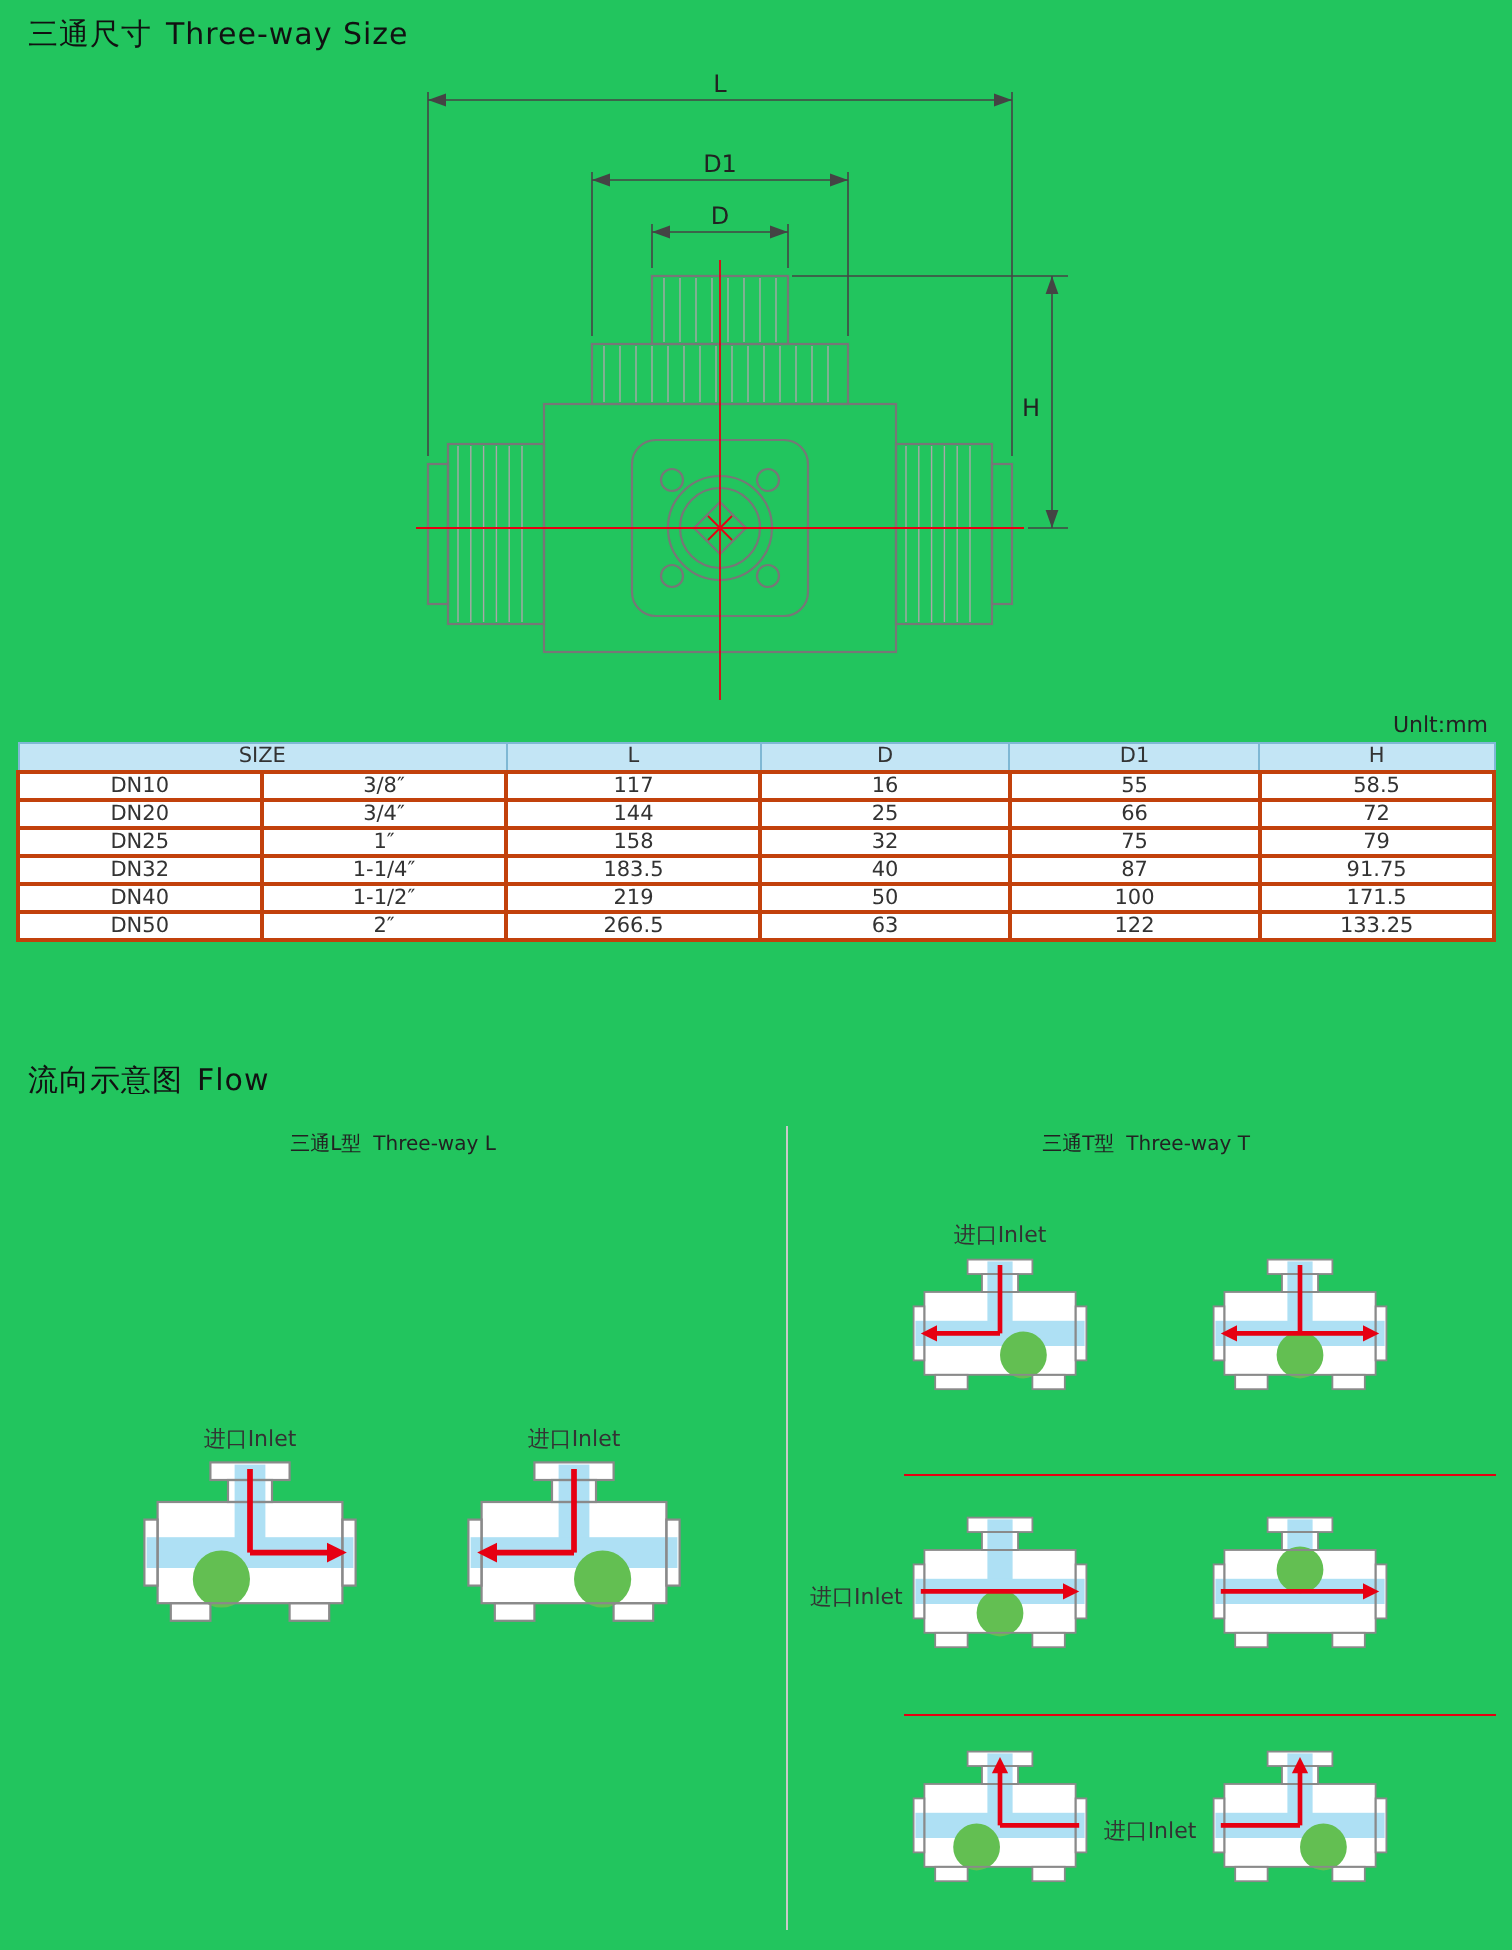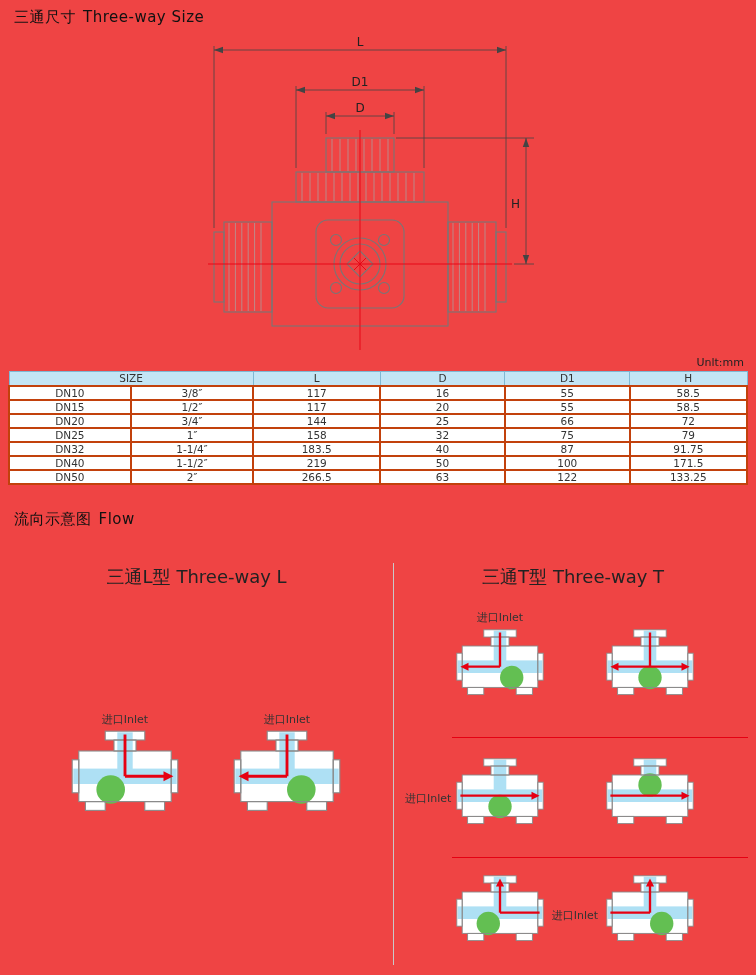--- a/index.html
+++ b/index.html
@@ -2,21 +2,21 @@
 <html><head>
 <meta charset="utf-8">
 <style>
   * { margin:0; padding:0; box-sizing:border-box; }
   html,body { background:#fff; }
   body {
     width:756px; height:975px; position:relative;
     font-family:"DejaVu Sans","Liberation Sans",sans-serif;
     color:#222;
   }
-  .page { position:absolute; left:0; top:0; width:756px; height:975px; overflow:hidden; background:#ef4444; }
+  .page { position:absolute; left:0; top:0; width:756px; height:975px; overflow:hidden; background:#22c55e; }
 
   .sec-title { position:absolute; font-size:15px; color:#111; letter-spacing:.5px; white-space:nowrap; }
   .sec-title .en { margin-left:7px; }
 
   
   .dim-drawing { position:absolute; left:90px; top:34px; }
   .cl { stroke:#e60012; stroke-width:.9; }
   .part rect, .part circle, .part polygon { fill:none; stroke:#777; stroke-width:1.1; }
   .ribs line { stroke:#a8a8a8; stroke-width:.7; }
   .dim line { stroke:#444; stroke-width:.8; }
@@ -24,21 +24,21 @@
   .dim-text { font-size:12px; fill:#222; }
 
   
   .unit-note { position:absolute; top:356px; right:12px; font-size:11px; color:#222; }
   .size-table { position:absolute; left:8px; top:371px; width:740px; border-collapse:collapse;
     font-size:10.5px; color:#333; text-align:center; table-layout:fixed; }
   .size-table th { background:#c3e5f5; font-weight:normal; border:1px solid #7fb8d4; height:14px; padding:0;text-align:center; }
   .size-table td { border:2px solid #c2410c; height:12px; padding:0; background:#fff; }
 
   
-  .flow-title { position:absolute; top:565px; font-size:18px; color:#222; text-align:center; white-space:nowrap; }
+  .flow-title { position:absolute; top:565px; font-size:10px; color:#222; text-align:center; white-space:nowrap; }
   .flow-title .en { margin-left:6px; }
   .v-divider { position:absolute; left:393px; top:563px; width:1px; height:402px; background:#c9c9c9; }
 
   .inlet-label { font-size:11px; color:#333; white-space:nowrap; }
   .l-block { position:absolute; width:110px; text-align:center; }
   .l-block .inlet-label { margin-bottom:2px; }
   .valve { display:block; }
   .valve svg { display:block; width:100%; height:auto; }
   .l-block .valve { width:110px; margin:0 auto; }
 
@@ -178,28 +178,20 @@
     <tbody>
         <tr>
           <td>DN10</td>
           <td>3/8″</td>
           <td>117</td>
           <td>16</td>
           <td>55</td>
           <td>58.5</td>
         </tr>
         <tr>
-          <td>DN15</td>
-          <td>1/2″</td>
-          <td>117</td>
-          <td>20</td>
-          <td>55</td>
-          <td>58.5</td>
-        </tr>
-        <tr>
           <td>DN20</td>
           <td>3/4″</td>
           <td>144</td>
           <td>25</td>
           <td>66</td>
           <td>72</td>
         </tr>
         <tr>
           <td>DN25</td>
           <td>1″</td>
@@ -228,21 +220,21 @@
           <td>DN50</td>
           <td>2″</td>
           <td>266.5</td>
           <td>63</td>
           <td>122</td>
           <td>133.25</td>
         </tr>
       </tbody>
   </table>
 
-  <div class="sec-title" style="left:14px;top:510px">
+  <div class="sec-title" style="left:14px;top:531px">
     <span>流向示意图</span><span class="en">Flow</span>
   </div>
 
   <div class="flow-title" style="left:0;width:393px">
     <span>三通L型</span><span class="en">Three-way L</span>
   </div>
   <div class="flow-title" style="left:393px;width:360px">
     <span>三通T型</span><span class="en">Three-way T</span>
   </div>
   <div class="v-divider"></div>

